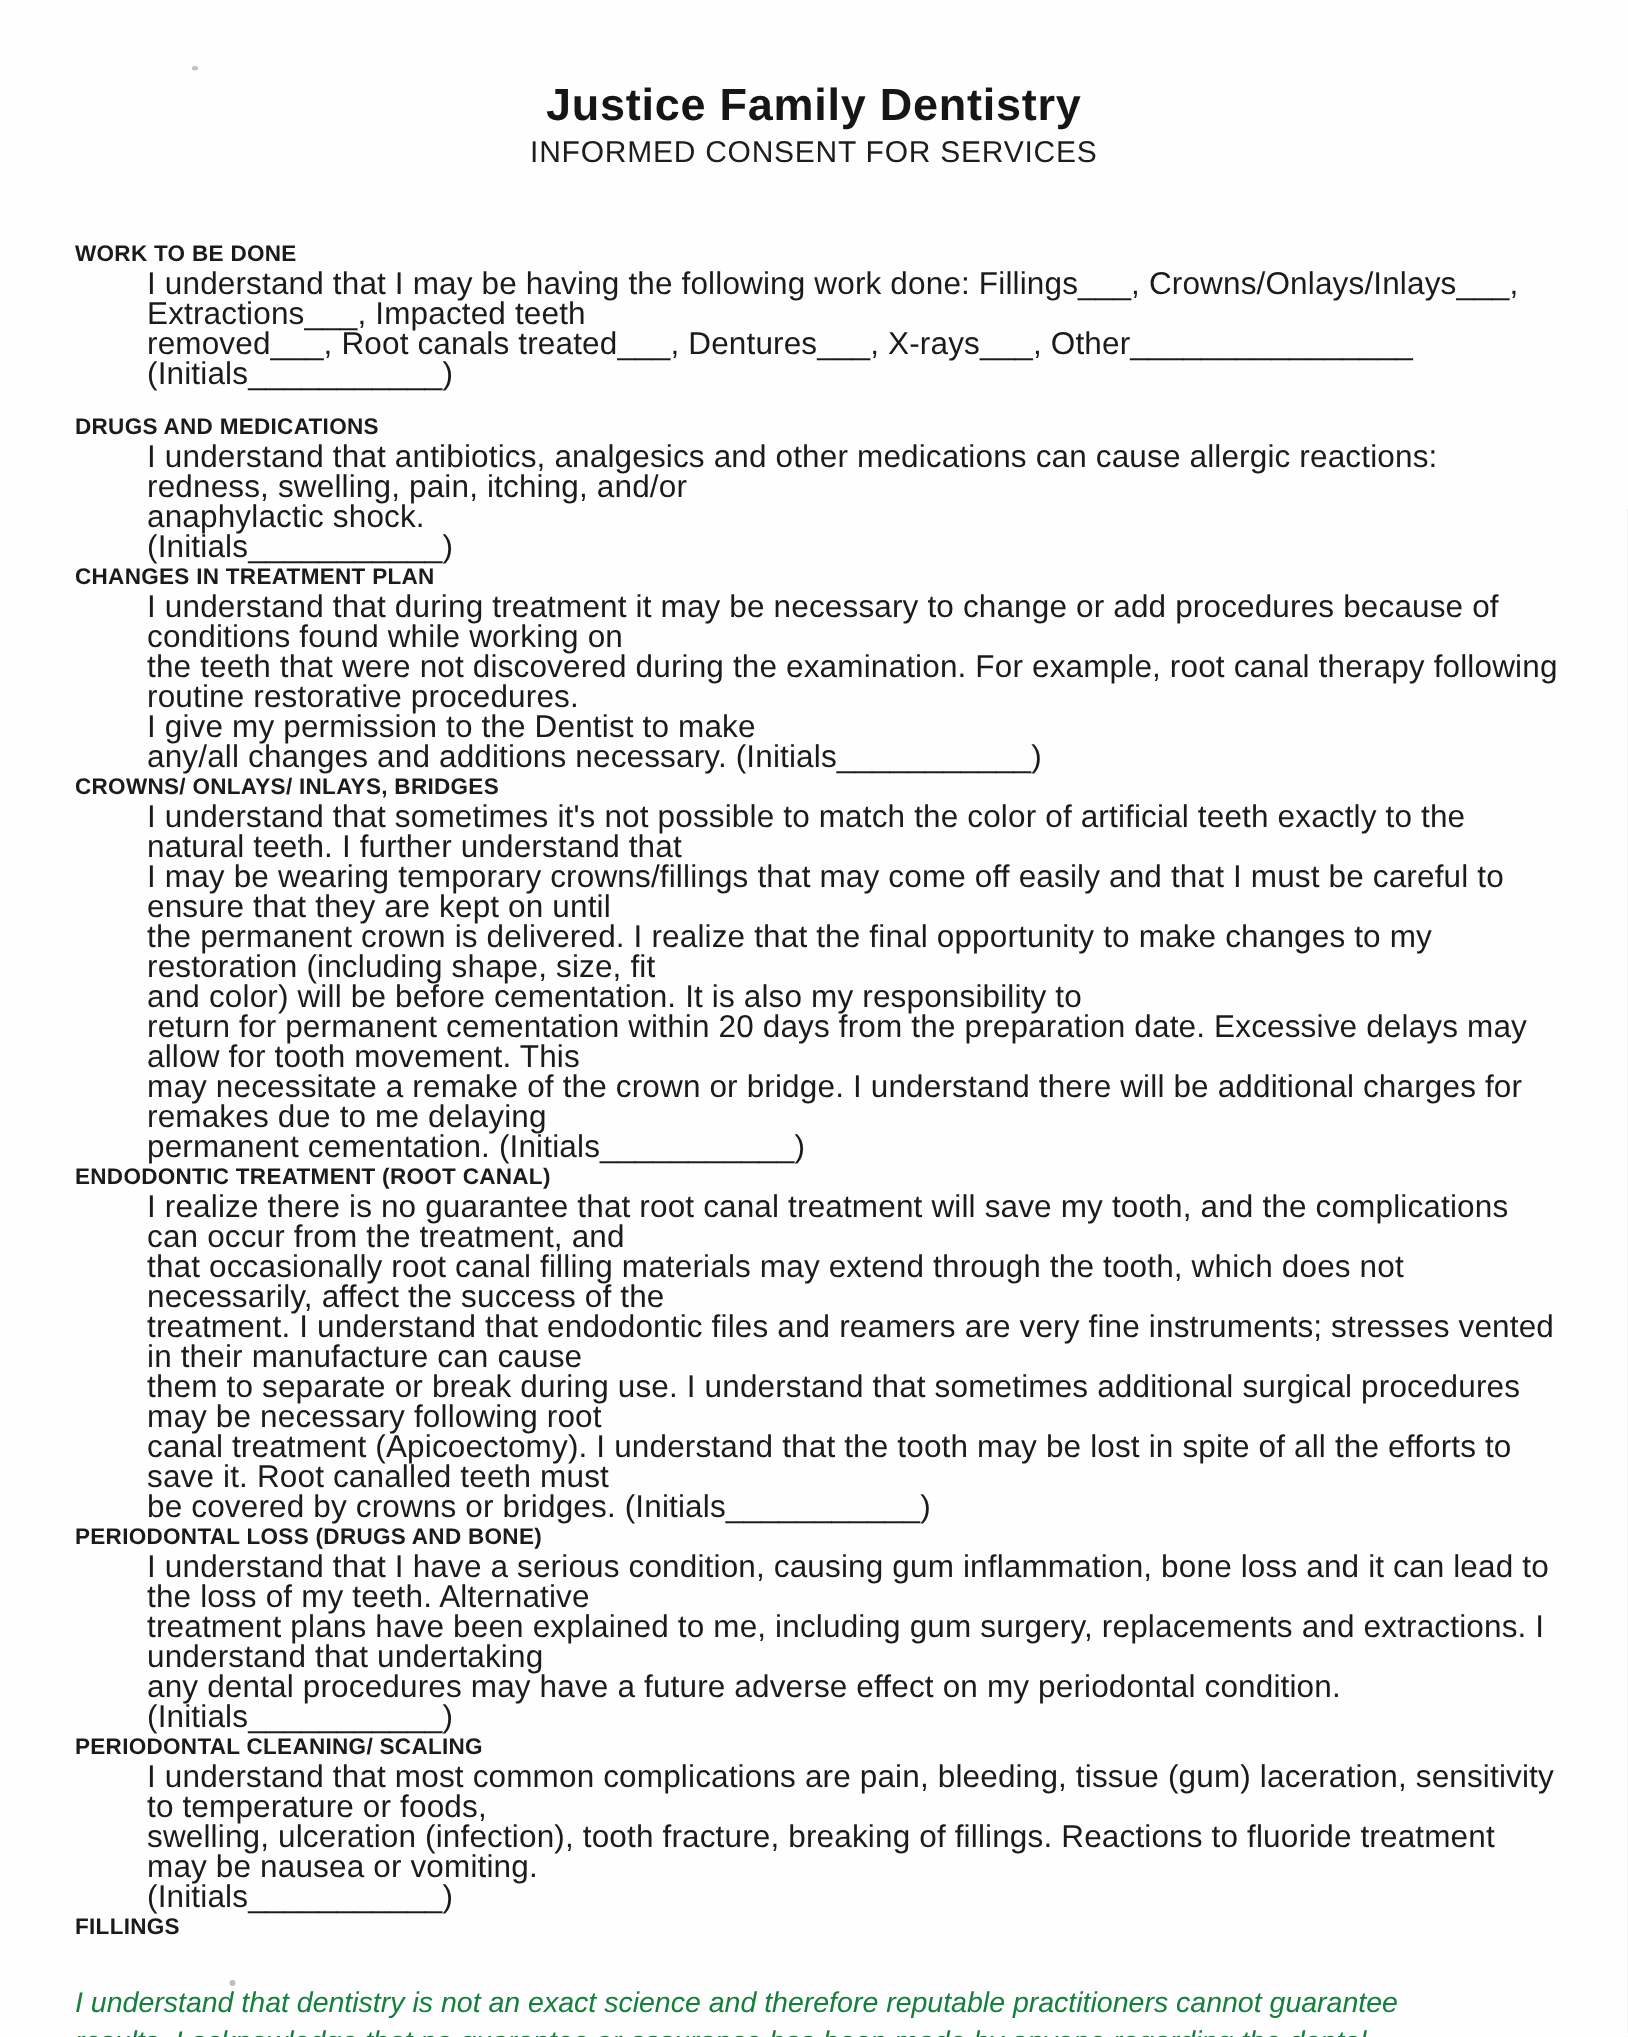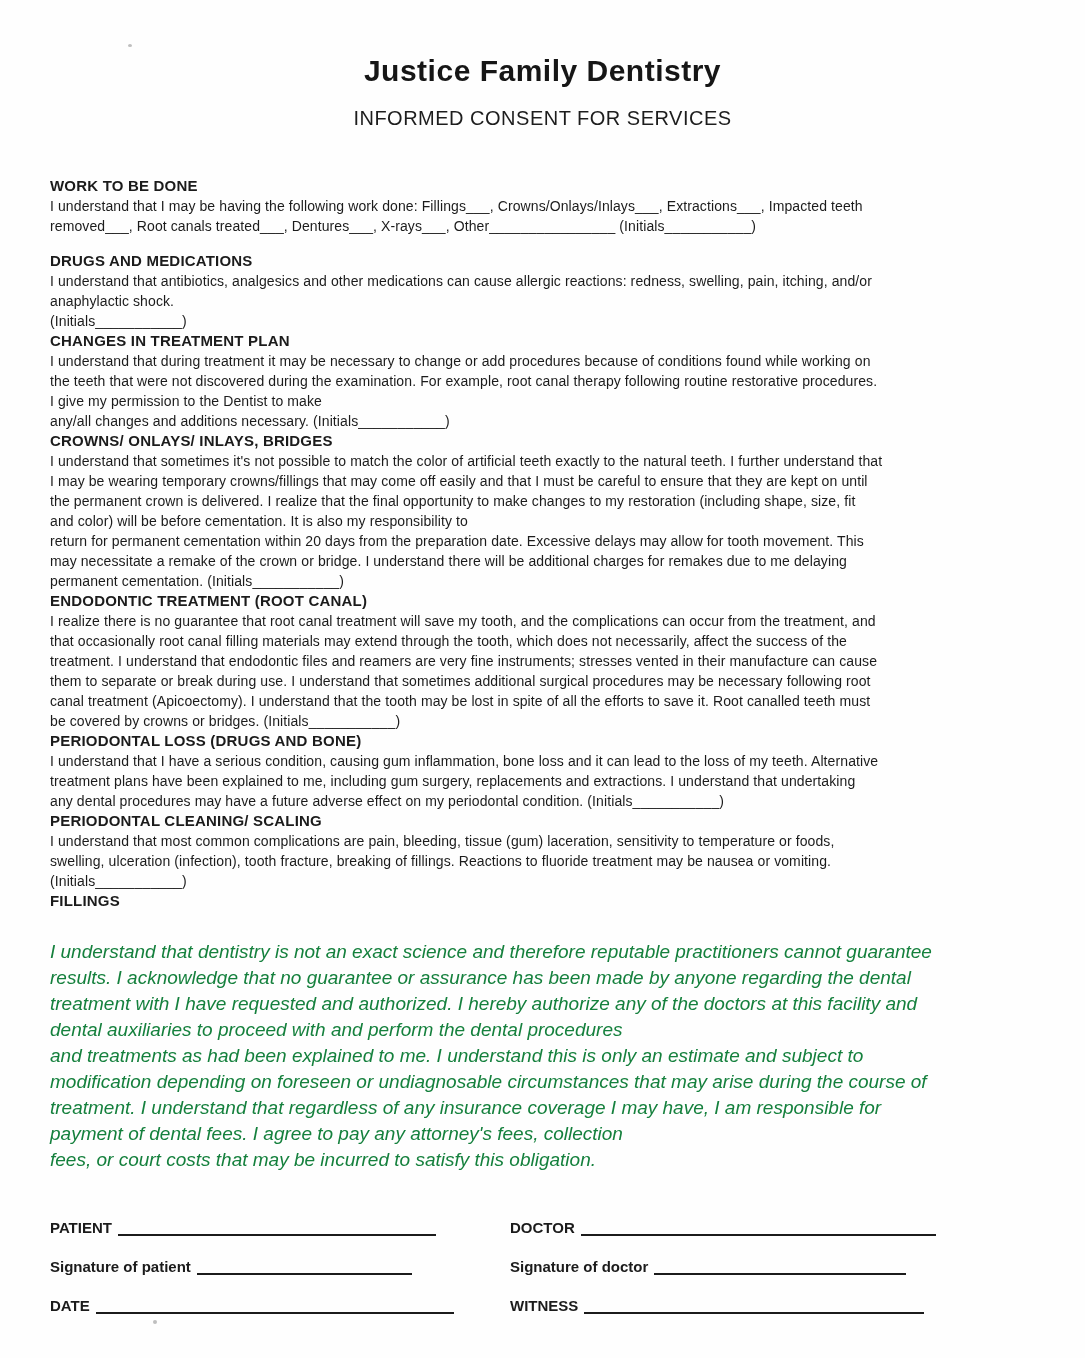--- a/index.html
+++ b/index.html
@@ -22,40 +22,41 @@
   }
   .title {
     font-size: 30px;
     font-weight: bold;
     letter-spacing: 0.5px;
     color: #161616;
   }
   .subtitle {
     font-size: 20px;
     font-weight: normal;
-    margin-top: 19px;
+    margin-top: 3px;
     letter-spacing: 0.5px;
     color: #1d1d1d;
   }
 
   .content {
     padding: 46px 45px 0 50px;
   }
 
   .sec h2 {
     font-size: 15px;
     font-weight: bold;
     line-height: 20px;
     letter-spacing: 0.2px;
   }
   .sec p {
-    font-size: 14px;
+    font-size: 21px;
     line-height: 20px;
     white-space: pre-line;
     letter-spacing: 0.1px;
+    margin-left: 48px;
   }
   .sec.gap-after { margin-bottom: 15px; }
 
   .authorization {
     margin-top: 28px;
     font-size: 19px;
     font-style: italic;
     line-height: 26px;
     white-space: pre-line;
     color: #15803d;

